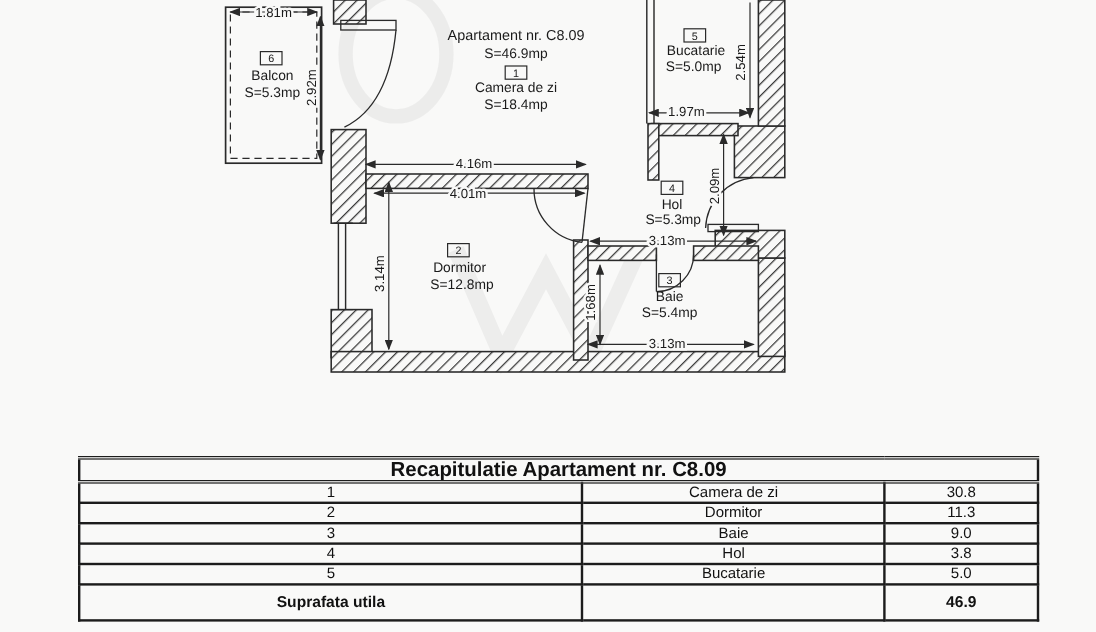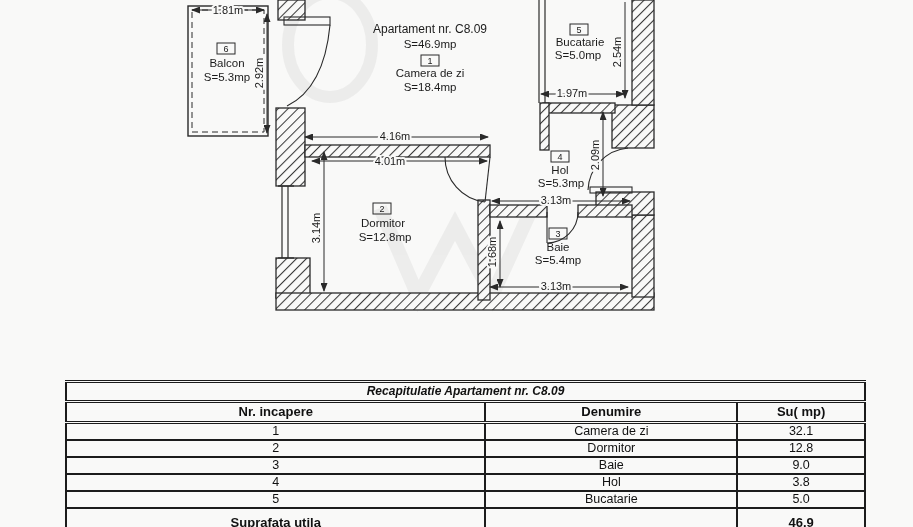--- a/index.html
+++ b/index.html
@@ -28,21 +28,21 @@
     font-size:12.5px;color:#111;
   }
   .recap td,.recap th{
     border-left:2px solid #1c1c1c;border-right:2px solid #1c1c1c;
     border-bottom:2px solid #1c1c1c;
     text-align:center;padding:0;height:15px;line-height:15px;
     overflow:hidden;white-space:nowrap;
   }
   .recap tr.title-row td{
     border-top:3px double #1c1c1c;border-bottom:3px double #1c1c1c;
-    font-weight:bold;font-size:12px;height:17px;line-height:17px;font-style:italic;
+    font-weight:bold;font-size:17px;height:17px;line-height:17px;
   }
   .recap tr.header-row th{
     border-bottom:3px double #1c1c1c;font-weight:bold;font-size:13px;
     height:18px;line-height:18px;
   }
   .recap tr.total-row td{
     font-weight:bold;font-size:13px;height:28px;line-height:26px;
     border-bottom:2px solid #1c1c1c;
   }
   .col-nr{width:52.5%;}
@@ -189,34 +189,29 @@
 <table class="recap">
   <colgroup>
       <col class="col-nr">
       <col class="col-den">
       <col class="col-su">
     </colgroup>
   <tbody>
     <tr class="title-row">
       <td colspan="3">Recapitulatie Apartament nr. C8.09</td>
     </tr>
-    <tr class="header-row">
-      <th>Nr. incapere</th>
-      <th>Denumire</th>
-      <th>Su( mp)</th>
-    </tr>
     <tr>
       <td>1</td>
       <td>Camera de zi</td>
-      <td>32.1</td>
+      <td>30.8</td>
     </tr>
     <tr>
       <td>2</td>
       <td>Dormitor</td>
-      <td>12.8</td>
+      <td>11.3</td>
     </tr>
     <tr>
       <td>3</td>
       <td>Baie</td>
       <td>9.0</td>
     </tr>
     <tr>
       <td>4</td>
       <td>Hol</td>
       <td>3.8</td>

